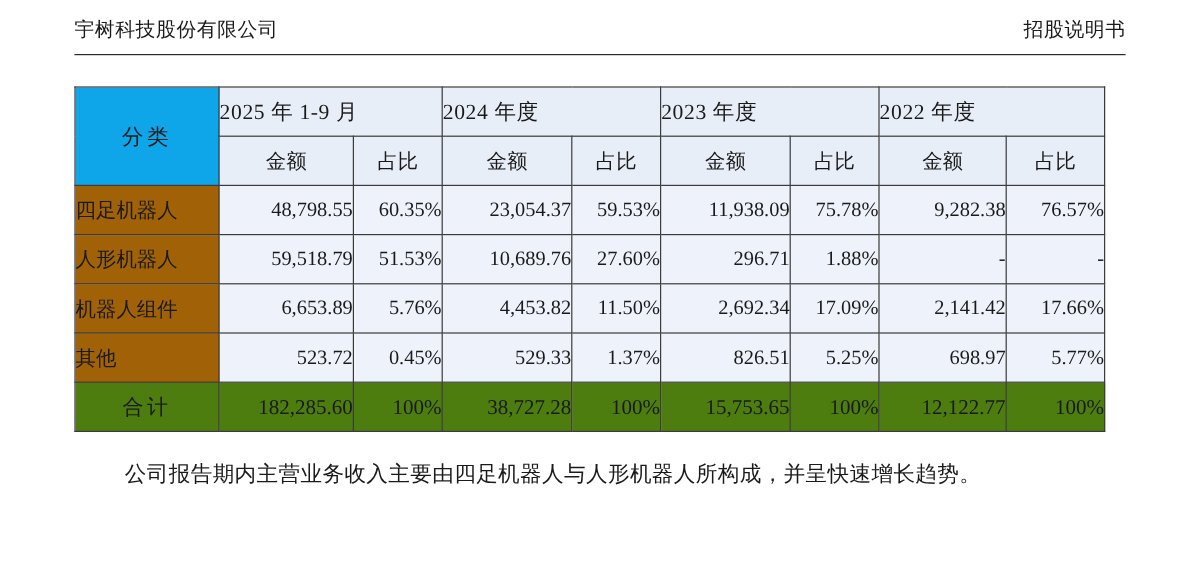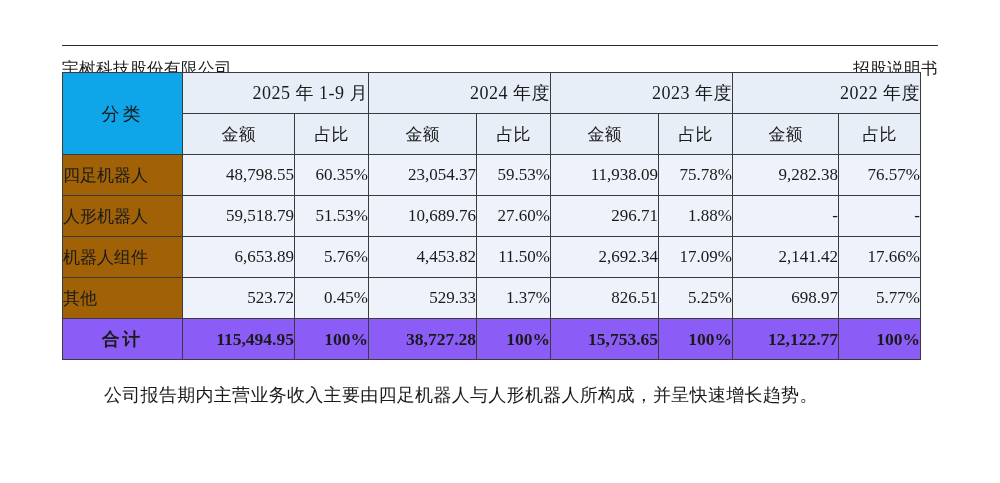--- a/index.html
+++ b/index.html
@@ -33,21 +33,20 @@
     justify-content: space-between;
     align-items: flex-end;
     font-size: 16.5px;
     letter-spacing: 0.5px;
   }
   .doc-header .left {
     font-family: "Liberation Serif", "DejaVu Serif", serif;
   }
   .doc-header .right {
     font-family: Liberation Serif, serif;
-    margin-top: 44px;
   }
   .header-rule {
     position: absolute;
     top: 45px;
     left: 62px;
     right: 62px;
     height: 1px;
     background: #2a2a2a;
   }
 
@@ -66,21 +65,21 @@
   }
   table.fin th, table.fin td {
     border: 1px solid #3b3b3b;
     padding: 0;
     height: 40px;
     vertical-align: middle;
     font-weight: normal;
   }
   .hdr {
     background: #e8eef8;
-    text-align: right;
+    text-align: left;
     font-weight: bold;
     font-size: 18px;
     letter-spacing: 0.5px;
   }
   .sub-hdr {
     background: #e8eef8;
     text-align: center;
     font-weight: bold;
     font-size: 17px;
   }
@@ -92,22 +91,22 @@
     white-space: nowrap;
   }
   .num {
     background: #eef2fa;
     text-align: right;
     padding-right: 7px;
     font-size: 17px;
     white-space: nowrap;
   }
   tr.total td {
-    background: #8b5cf6;
-    font-weight: bold;
+    background: #4d7c0f;
+    font-weight: normal;
     font-size: 17.5px;
   }
   tr.total td.cat-cell {
     text-align: center;
     padding-left: 0;
     letter-spacing: 3px;
   }
   .cat-head {
     background: #0ea5e9;
     text-align: center;
@@ -223,21 +222,21 @@
           <td class="num">0.45%</td>
           <td class="num">529.33</td>
           <td class="num">1.37%</td>
           <td class="num">826.51</td>
           <td class="num">5.25%</td>
           <td class="num">698.97</td>
           <td class="num">5.77%</td>
         </tr>
         <tr class="total">
           <td class="cat-cell">合计</td>
-          <td class="num">115,494.95</td>
+          <td class="num">182,285.60</td>
           <td class="num">100%</td>
           <td class="num">38,727.28</td>
           <td class="num">100%</td>
           <td class="num">15,753.65</td>
           <td class="num">100%</td>
           <td class="num">12,122.77</td>
           <td class="num">100%</td>
         </tr>
       </tbody>
     </table>

